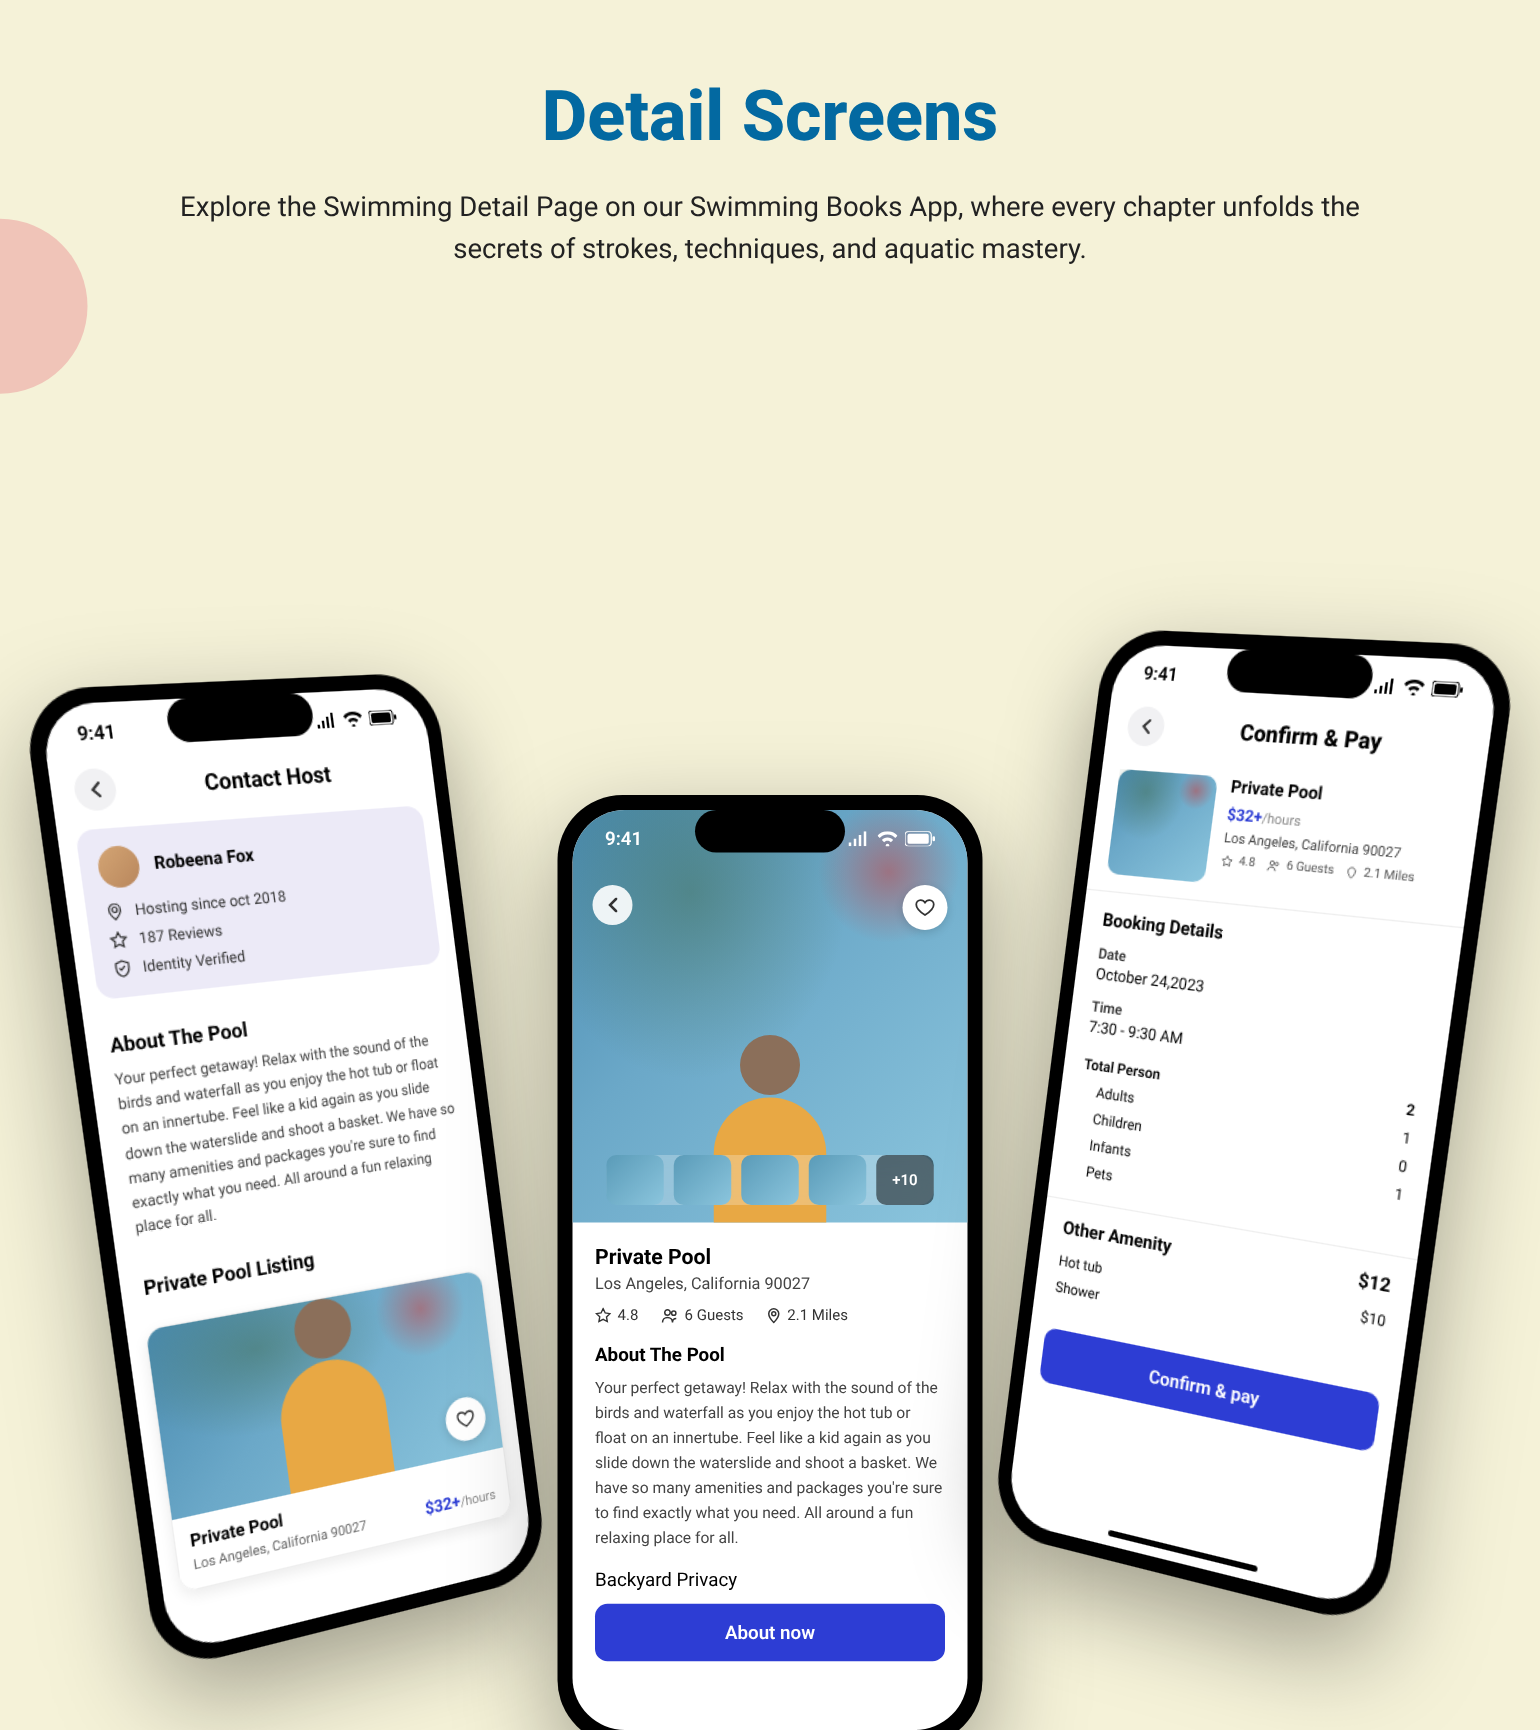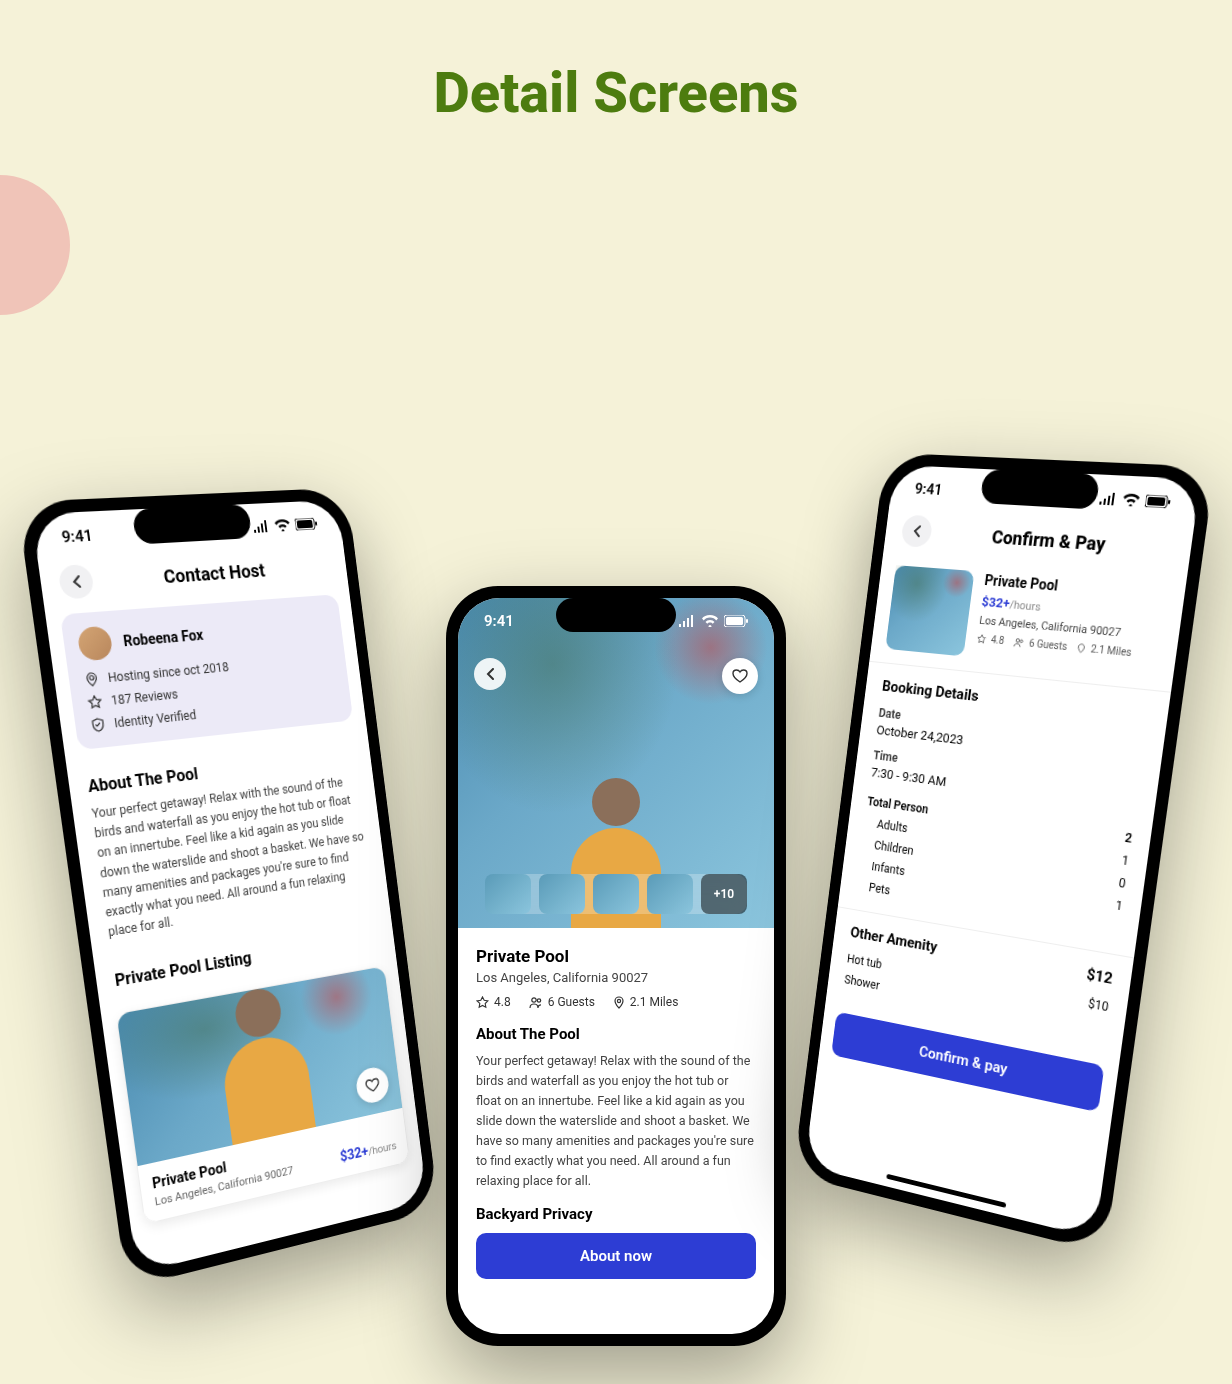--- a/index.html
+++ b/index.html
@@ -1,19 +1,19 @@
 <!DOCTYPE html>
 <html><head>
 <meta charset="utf-8">
 <style>
 *{margin:0;padding:0;box-sizing:border-box;font-family:-apple-system,BlinkMacSystemFont,'Segoe UI',Roboto,Arial,sans-serif}
 body{background:#f5f2d8;width:1232px;height:1384px;position:relative;overflow:hidden;border-radius:24px}
 .bg-circle{position:absolute;width:140px;height:140px;border-radius:50%;background:#f0c4b8;left:-70px;top:175px}
 .hero{text-align:center;padding:60px 80px 40px}
-.hero h1{font-size:56px;font-weight:800;color:#4d7c0f;margin-bottom:40px}
+.hero h1{font-size:56px;font-weight:800;color:#0369a1;margin-bottom:24px}
 .hero p{font-size:22px;line-height:1.5;color:#222;max-width:980px;margin:0 auto}
 .phones{position:relative;height:1100px}
 
 
 .phone{position:absolute;width:340px;background:#000;border-radius:52px;padding:12px;box-shadow:0 30px 80px rgba(0,0,0,.35)}
 .phone-inner{background:#fff;border-radius:42px;overflow:hidden;height:736px;position:relative}
 .status-bar{display:flex;justify-content:space-between;align-items:center;padding:14px 26px 8px;font-size:15px;font-weight:600}
 .status-icons{display:flex;gap:6px;align-items:center}
 .notch{position:absolute;top:12px;left:50%;transform:translateX(-50%);width:120px;height:34px;background:#000;border-radius:20px;z-index:10}
 .back-btn{width:32px;height:32px;border-radius:50%;background:#f1f1f3;display:flex;align-items:center;justify-content:center;font-size:16px;font-weight:700;color:#333}
@@ -84,20 +84,21 @@
 
 svg{display:block}
 </style>
 </head>
 <body>
 
 <div class="bg-circle"></div>
 
 <div class="hero">
   <h1>Detail Screens</h1>
+  <p>Explore the Swimming Detail Page on our Swimming Books App, where every chapter unfolds the secrets of strokes, techniques, and aquatic mastery.</p>
 </div>
 
 <div class="phones">
 
   <div class="phone phone1">
     <div class="notch"></div>
     <div class="phone-inner">
       <div class="status-bar">
         <span>9:41</span>
         <span class="status-icons">
@@ -245,21 +246,21 @@
           <div class="stat">
             <svg width="12" height="13" viewBox="0 0 12 13">
                 <circle cx="6" cy="5" r="1.6" fill="none" stroke="#333" stroke-width="1.2"></circle>
                 <path d="M6 1c2.2 0 4 1.8 4 4 0 3-4 7-4 7S2 8 2 5c0-2.2 1.8-4 4-4z" fill="none" stroke="#333" stroke-width="1.2"></path>
               </svg>
             <span>2.1 Miles</span>
           </div>
         </div>
         <h3 style="font-size:15px;font-weight:700;margin-bottom:8px">About The Pool</h3>
         <p class="about-text" style="font-size:12.5px">Your perfect getaway! Relax with the sound of the birds and waterfall as you enjoy the hot tub or float on an innertube. Feel like a kid again as you slide down the waterslide and shoot a basket. We have so many amenities and packages you're sure to find exactly what you need. All around a fun relaxing place for all.</p>
-        <h3 style="font-size:15px;font-weight:700;margin:14px 0 10px">Backyard Privacy</h3>
+        <h3 style="font-size:15px;font-weight:400;margin:14px 0 10px">Backyard Privacy</h3>
         <div class="btn-primary">About now</div>
       </div>
     </div>
   </div>
 
   <div class="phone phone3">
     <div class="notch"></div>
     <div class="phone-inner">
       <div class="status-bar">
         <span>9:41</span>

